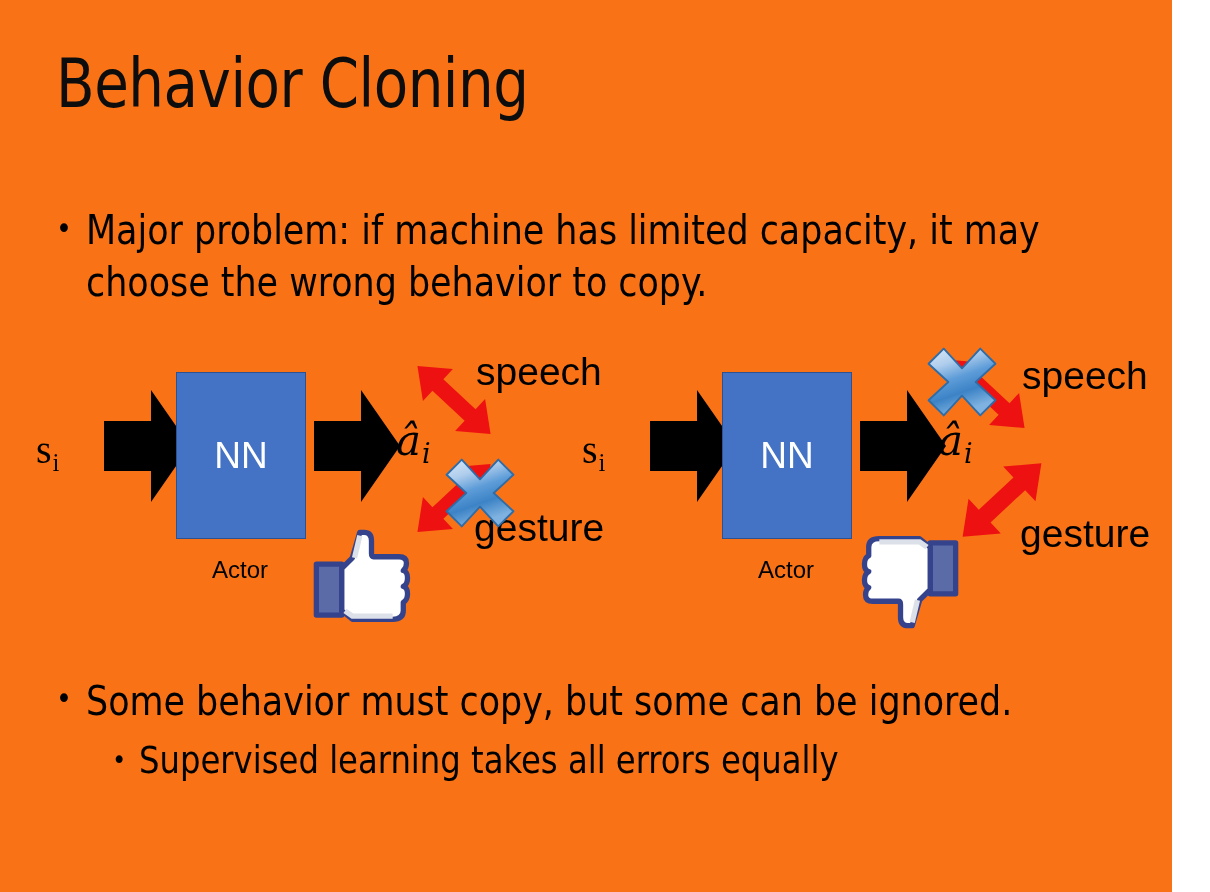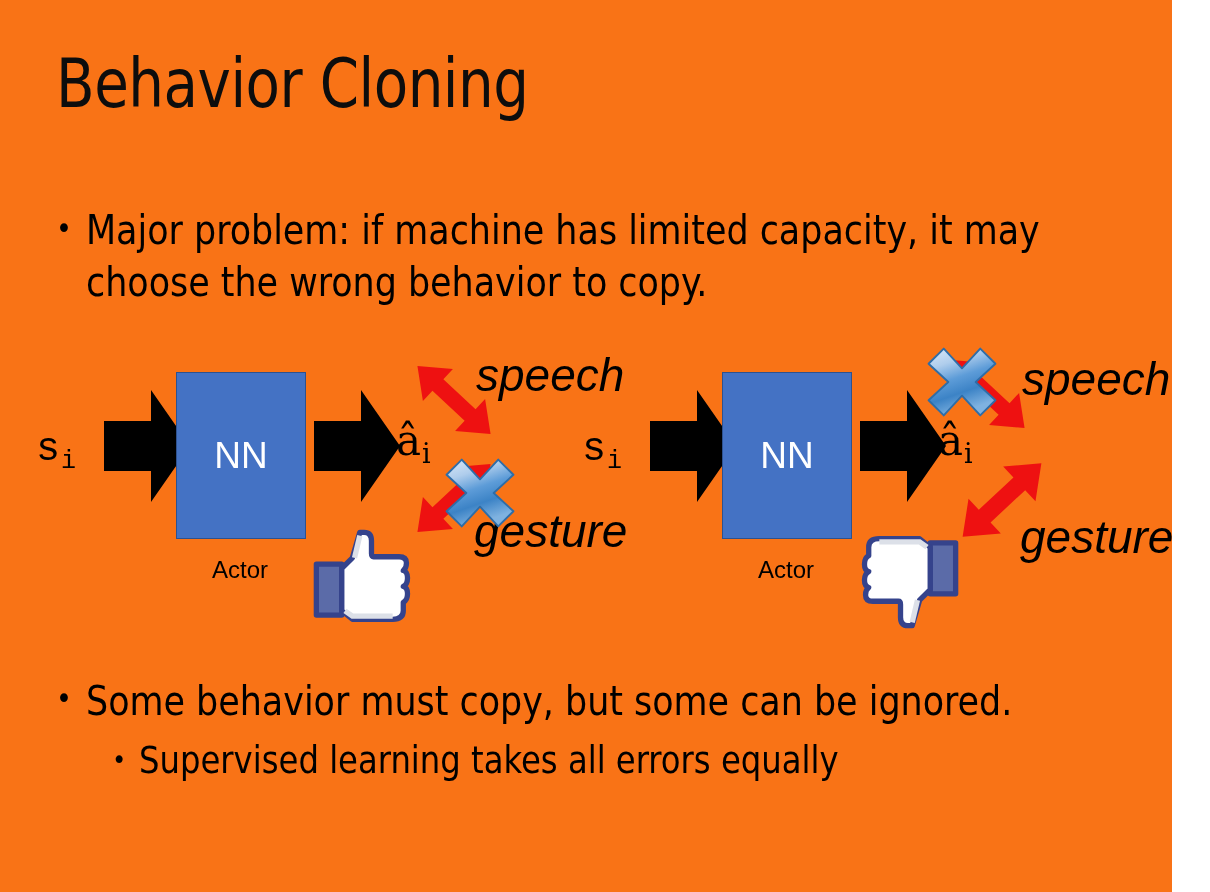--- a/index.html
+++ b/index.html
@@ -88,21 +88,21 @@
     top: 340px;
     width: 580px;
     height: 300px;
   }
   #diagram-left  { left: 14px; }
   #diagram-right { left: 560px; }
 
   
   .state-label {
     position: absolute;
-    font-family: Liberation Mono, monospace;
+    font-family: Liberation Serif, serif;
     font-size: 40px;
     color: #000;
     line-height: 1;
     white-space: nowrap;
   }
   .state-label .sub {
     font-size: 25px;
     vertical-align: -0.30em;
     margin-left: 1px;
   }
@@ -136,40 +136,40 @@
     color: #000;
     line-height: 1;
     white-space: nowrap;
     text-align: center;
   }
 
   
   .action-label {
     position: absolute;
     font-family: "DejaVu Serif", "Liberation Serif", serif;
+    font-style: italic;
     font-size: 42px;
     color: #000;
     line-height: 1;
     white-space: nowrap;
   }
   .action-label .sub {
     font-size: 27px;
     vertical-align: -0.28em;
     margin-left: 1px;
   }
 
   
   .branch-label {
     position: absolute;
     font-family: "Liberation Sans", sans-serif;
-    font-size: 46px;
+    font-size: 39px;
     color: #000;
     line-height: 1;
     white-space: nowrap;
-    font-style: italic;
   }
 
   
   .red-arrow { position: absolute; }
 
   
   .blue-x { position: absolute; }
 
   
   .thumb { position: absolute; }

